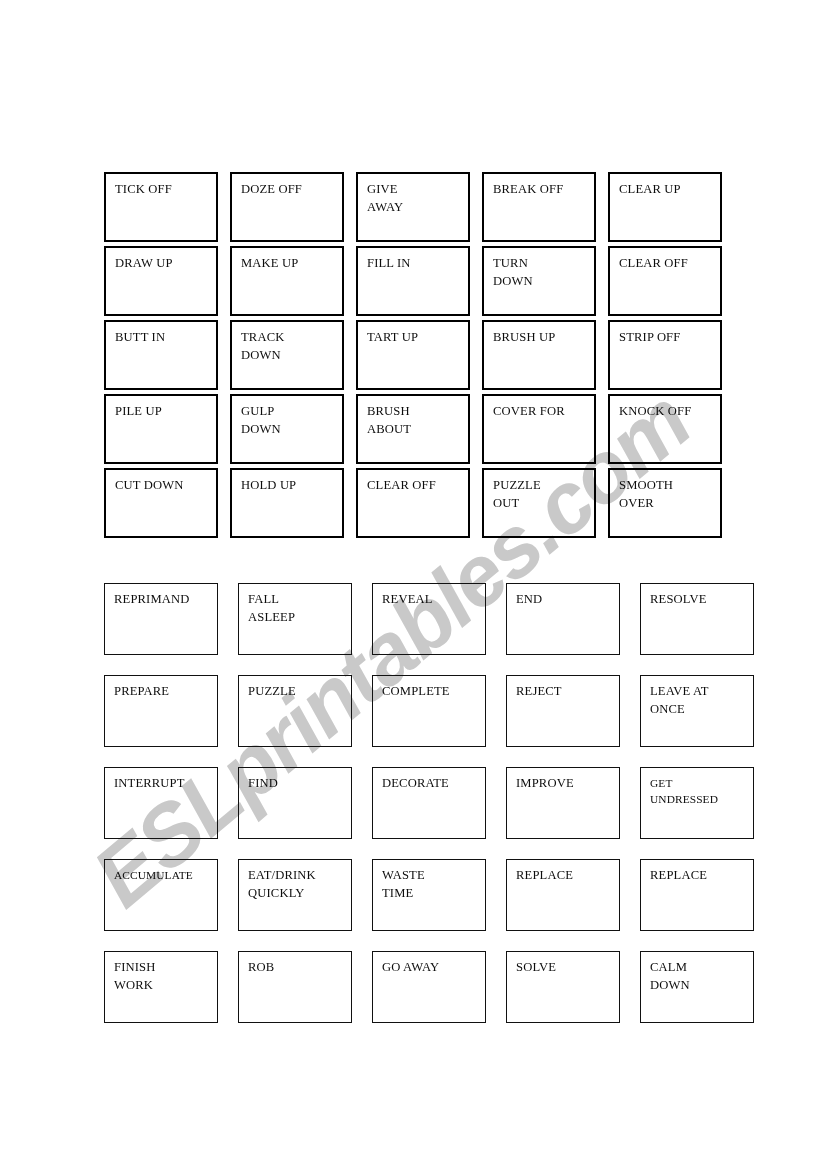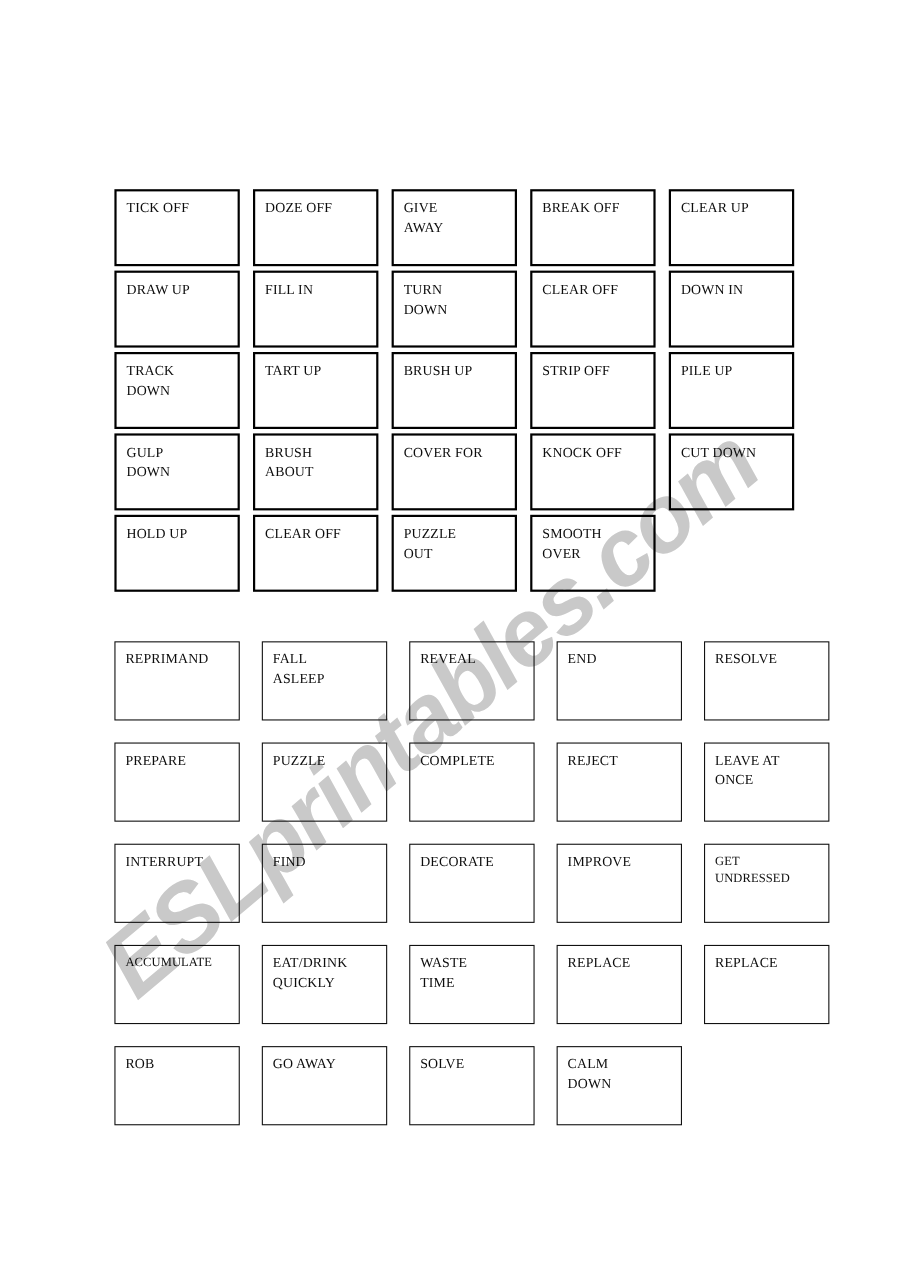--- a/index.html
+++ b/index.html
@@ -123,31 +123,34 @@
       <div class="card">
         <span class="card-label">BREAK OFF</span>
       </div>
       <div class="card">
         <span class="card-label">CLEAR UP</span>
       </div>
       <div class="card">
         <span class="card-label">DRAW UP</span>
       </div>
       <div class="card">
+        <span class="card-label">MAKE UP</span>
+      </div>
+      <div class="card">
         <span class="card-label">FILL IN</span>
       </div>
       <div class="card">
         <span class="card-label">TURN
 DOWN</span>
       </div>
       <div class="card">
         <span class="card-label">CLEAR OFF</span>
       </div>
       <div class="card">
-        <span class="card-label">DOWN IN</span>
+        <span class="card-label">BUTT IN</span>
       </div>
       <div class="card">
         <span class="card-label">TRACK
 DOWN</span>
       </div>
       <div class="card">
         <span class="card-label">TART UP</span>
       </div>
       <div class="card">
         <span class="card-label">BRUSH UP</span>
@@ -251,20 +254,24 @@
         <span class="card-label">WASTE
 TIME</span>
       </div>
       <div class="card">
         <span class="card-label">REPLACE</span>
       </div>
       <div class="card">
         <span class="card-label">REPLACE</span>
       </div>
       <div class="card">
+        <span class="card-label">FINISH
+WORK</span>
+      </div>
+      <div class="card">
         <span class="card-label">ROB</span>
       </div>
       <div class="card">
         <span class="card-label">GO AWAY</span>
       </div>
       <div class="card">
         <span class="card-label">SOLVE</span>
       </div>
       <div class="card">
         <span class="card-label">CALM

